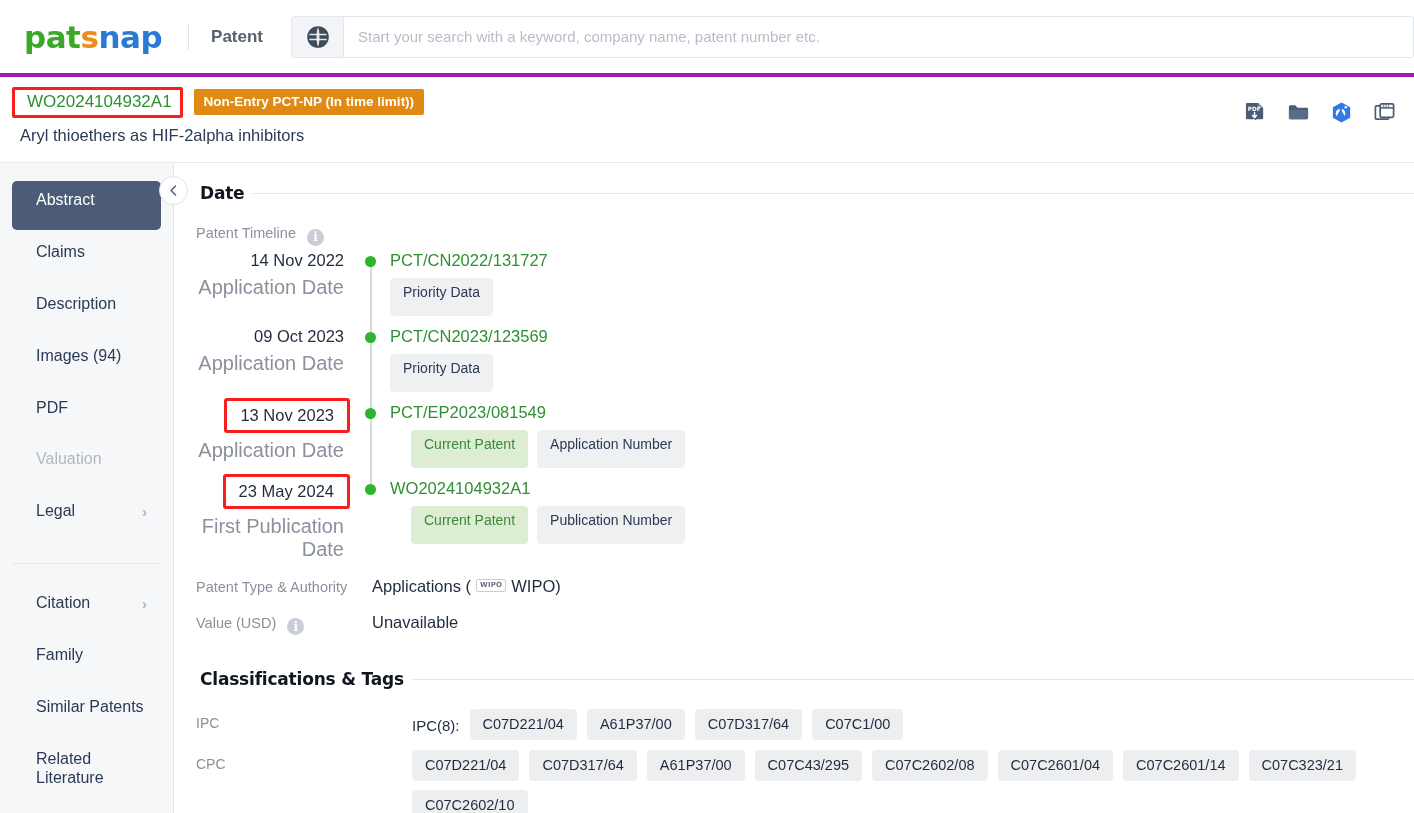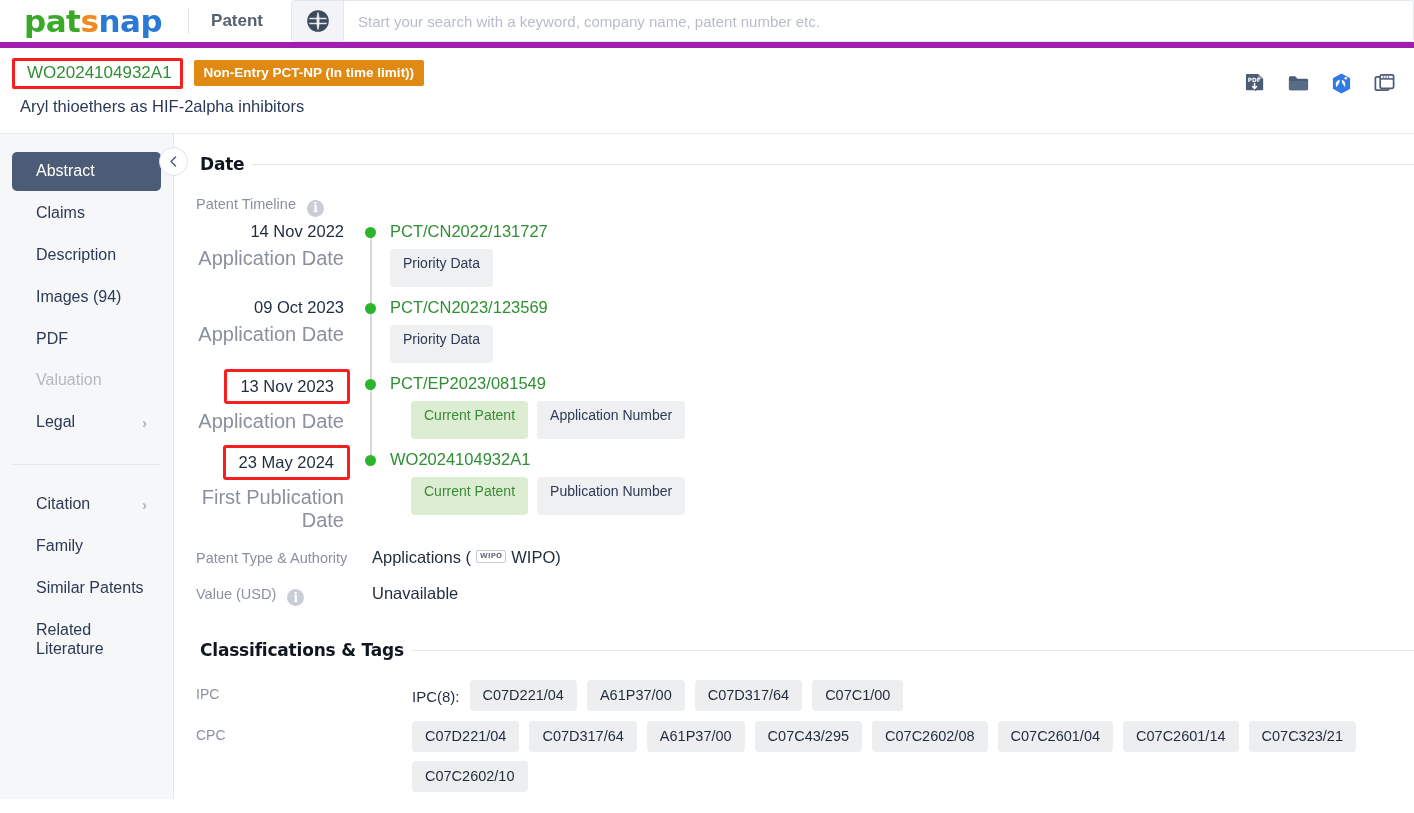--- a/index.html
+++ b/index.html
@@ -6,26 +6,26 @@
   html, body {
     width: 1414px; height: 813px;
     background: #ffffff;
     font-family: "Liberation Sans", sans-serif;
     color: #2b3a55;
     overflow: hidden;
   }
 
   
   .topbar {
-    height: 48px;
+    height: 77px;
     display: flex;
     align-items: center;
     padding: 0 0 0 24px;
     background: #ffffff;
-    border-bottom: 6px solid #a21caf;
+    border-bottom: 4px solid #a21caf;
   }
   .logo {
     font-size: 31px;
     font-weight: 700;
     letter-spacing: -0.5px;
     font-family: "DejaVu Sans", sans-serif;
     white-space: nowrap;
   }
   .logo .pat { color: #3aa928; }
   .logo .s   { color: #f08a1e; }
@@ -126,21 +126,21 @@
     width: 174px;
     background: #f6f7f9;
     border-right: 1px solid #e3e6ea;
     padding-top: 18px;
     position: relative;
     flex: 0 0 174px;
   }
   .side-item {
     font-size: 16px;
     color: #2b3a55;
-    padding: 10px 14px 10px 24px;
+    padding: 10px 14px 20px 24px;
     margin: 0 12px 3px 12px;
     border-radius: 5px;
     display: flex; align-items: center; justify-content: space-between;
     cursor: pointer;
     line-height: 1.18;
   }
   .side-item.active { background: #4c5c77; color: #ffffff; }
   .side-item.disabled { color: #b2b8c2; cursor: default; }
   .side-item .chev { color: #aeb5c0; font-size: 15px; font-weight: 700; }
   .side-sep { height: 1px; background: #e3e6ea; margin: 22px 12px 20px 12px; }

